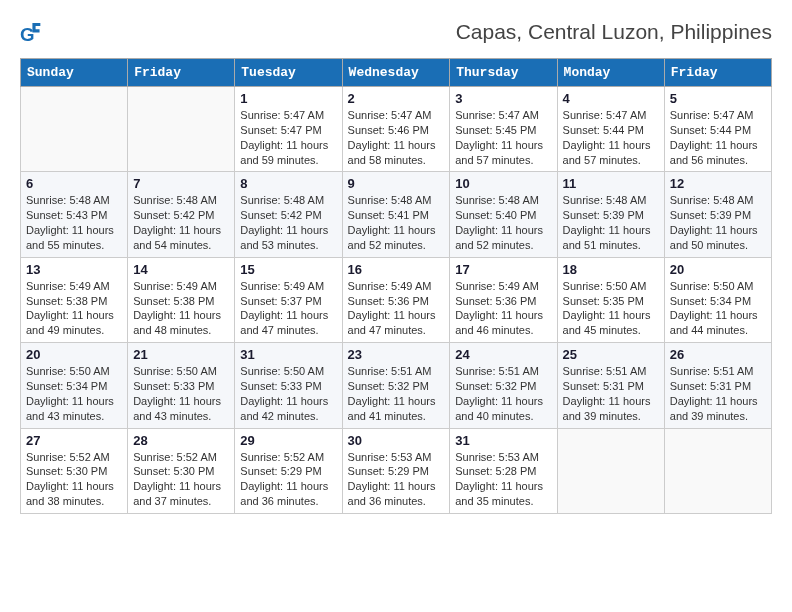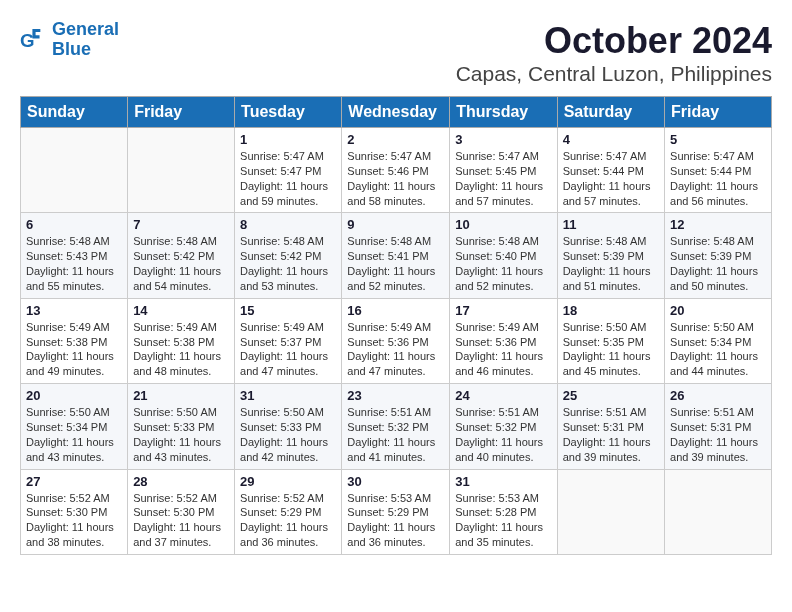--- a/index.html
+++ b/index.html
@@ -45,23 +45,24 @@
     table {
       width: 100%;
       border-collapse: collapse;
       font-size: 11px;
     }
     thead tr th {
       background-color: #1a6eb5;
       color: #fff;
       text-align: left;
       padding: 6px 6px;
-      font-size: 16px;
+      font-size: 13px;
       font-weight: bold;
       border: 1px solid #aaa;
+      font-family: Liberation Mono, monospace;
     }
     tbody tr td {
       border: 1px solid #ccc;
       vertical-align: top;
       padding: 4px 5px;
       height: 80px;
       width: 108px;
       background: #fff;
     }
     tbody tr:nth-child(even) td {
@@ -83,41 +84,35 @@
   </style>
 </head>
 <body>
 
 <div class="header">
   <div class="logo">
     <svg class="logo-icon" viewBox="0 0 30 30">
       <text x="0" y="22" font-size="20" font-weight="bold" fill="#1a6eb5">G</text>
       <path d="M18 6 L28 6 L28 10 L22 10 L22 14 L27 14 L27 18 L18 18 Z" fill="#1a6eb5" transform="translate(-2,-2) scale(0.85)"></path>
     </svg>
-    <div>
-      <div class="logo-text">
-        <span>General</span><br><span>Blue</span>
-      </div>
-    </div>
   </div>
   <div class="title-block">
-    <div class="month-title">October 2024</div>
     <div class="location">Capas, Central Luzon, Philippines</div>
   </div>
 </div>
 
 <table>
   <thead>
     <tr>
     <th>Sunday</th>
         <th>Friday</th>
         <th>Tuesday</th>
         <th>Wednesday</th>
         <th>Thursday</th>
-        <th>Saturday</th>
+        <th>Monday</th>
         <th>Friday</th>
       </tr>
   </thead>
   <tbody id="calendar-body">
   <tr>
         <td class="empty"></td>
         <td class="empty"></td>
         <td>
           <span class="day-num">1</span>
           <div class="cell-text" style="white-space: pre-line;">Sunrise: 5:47 AM

